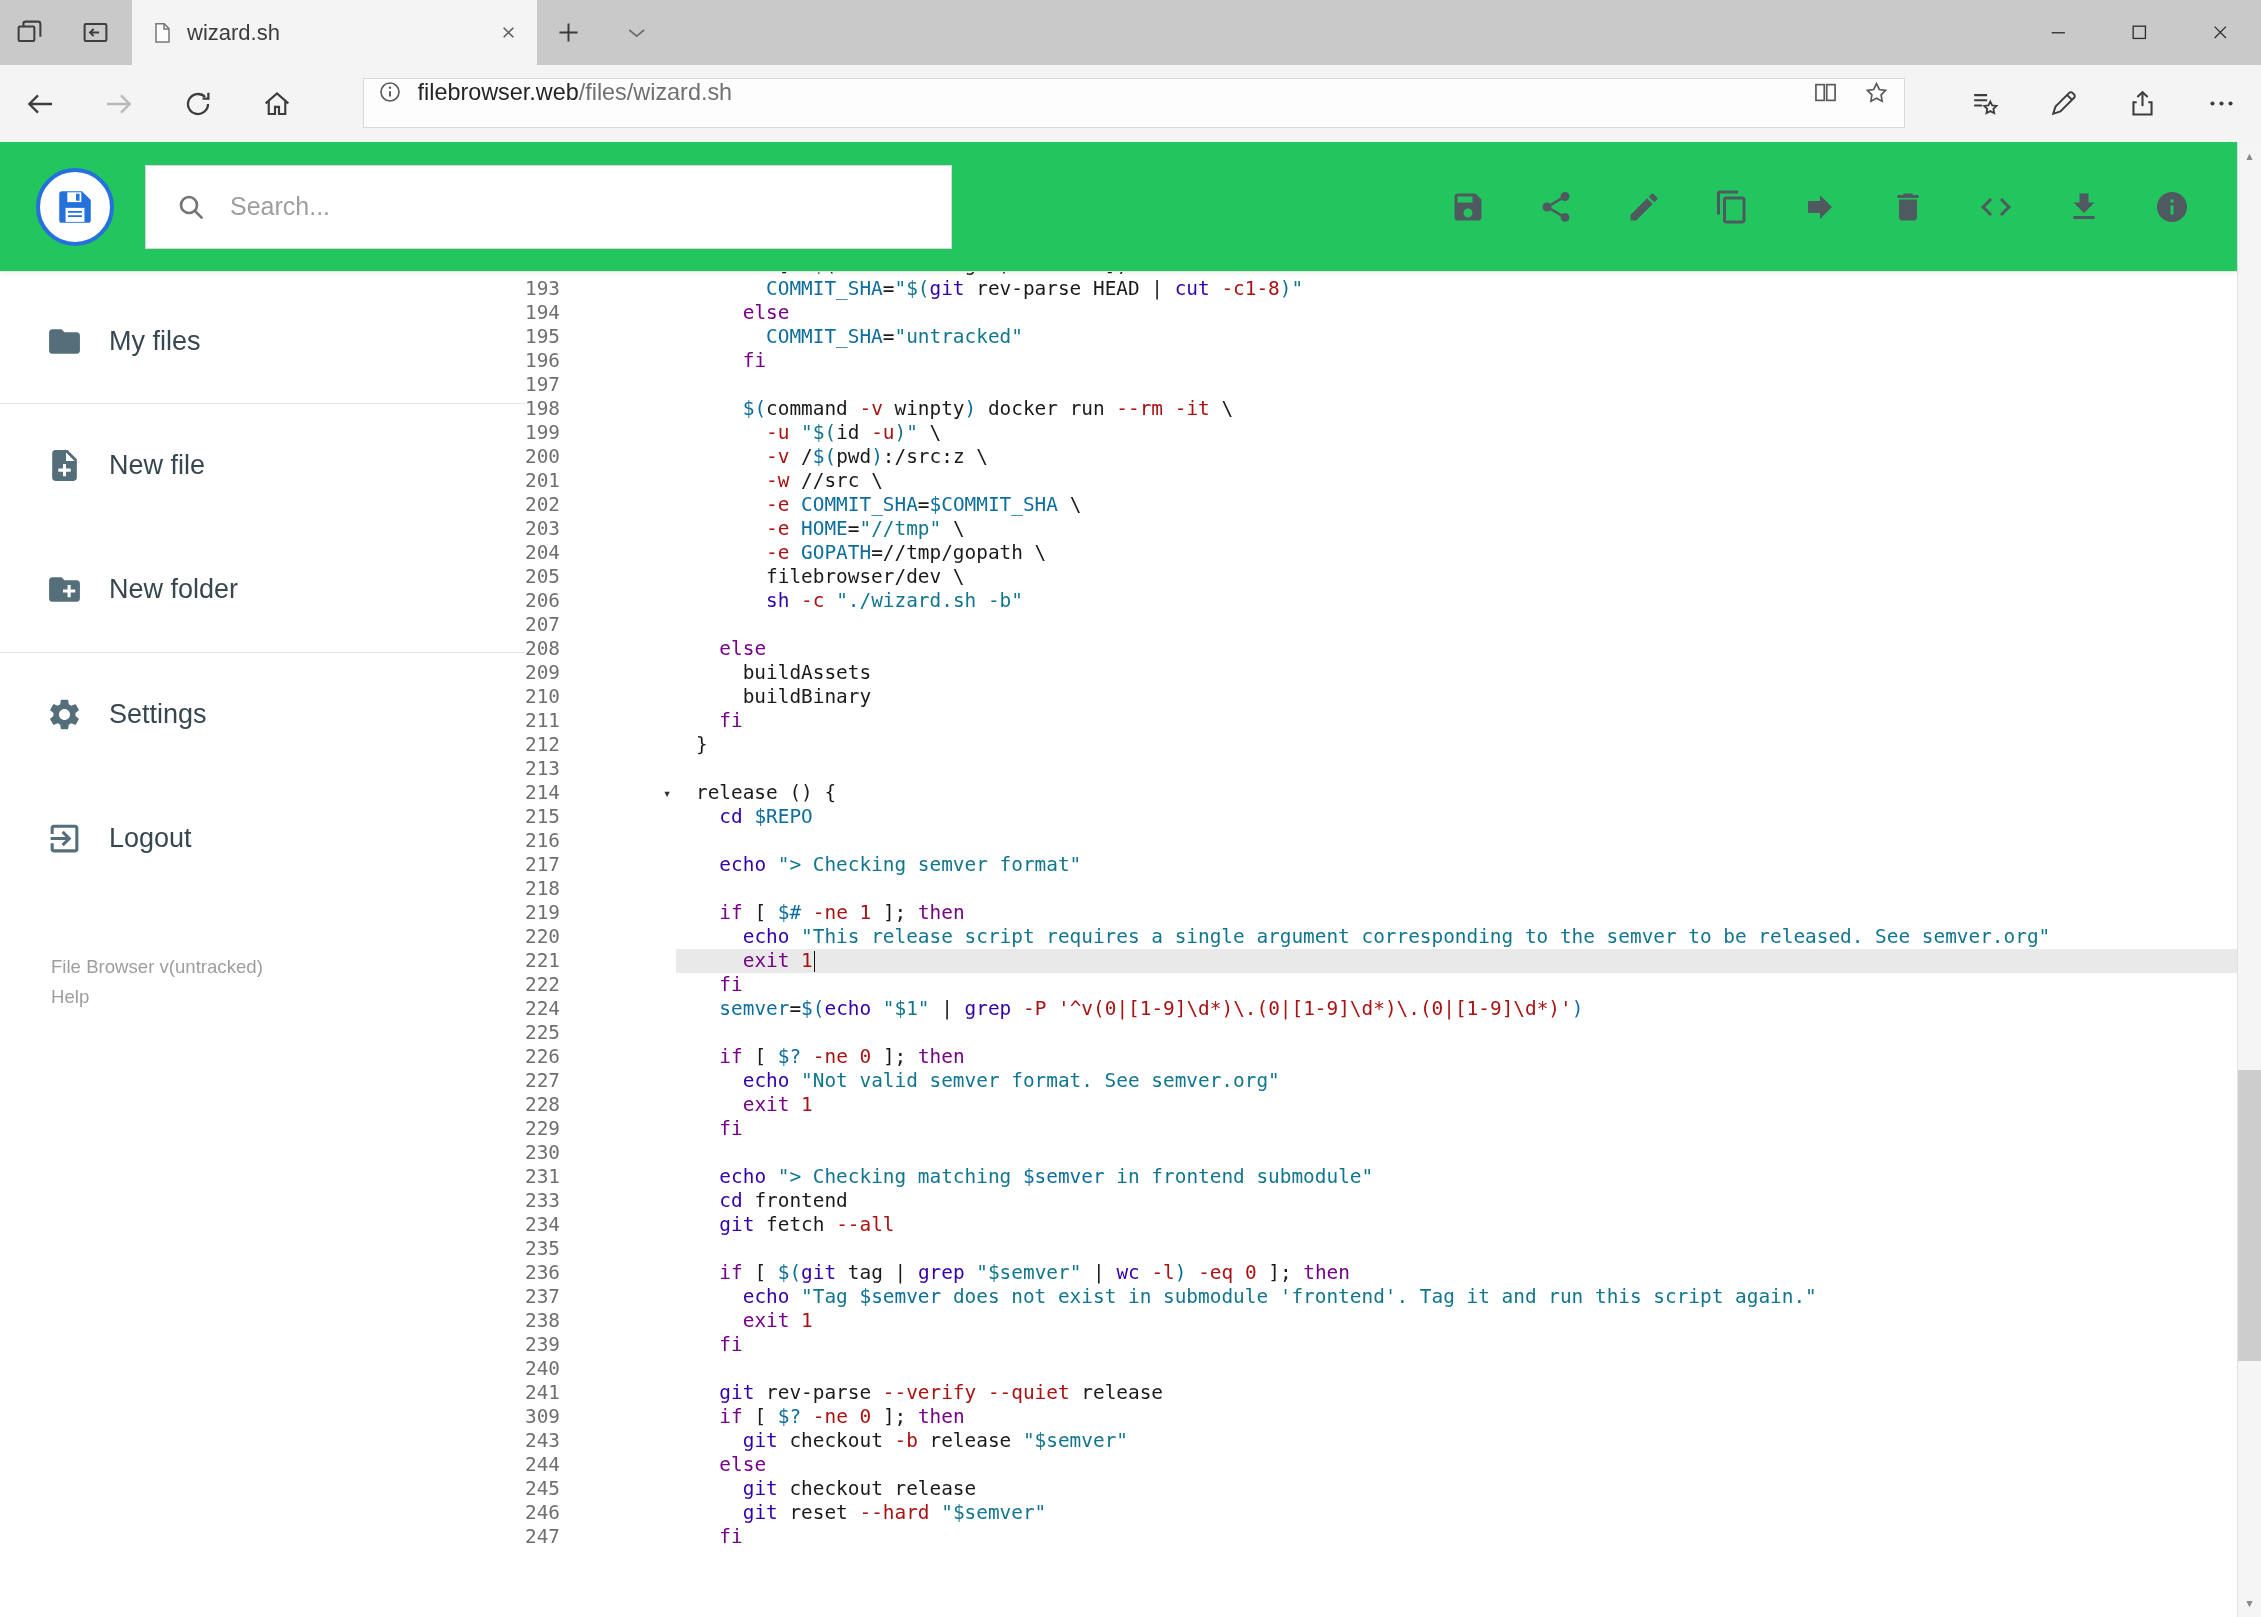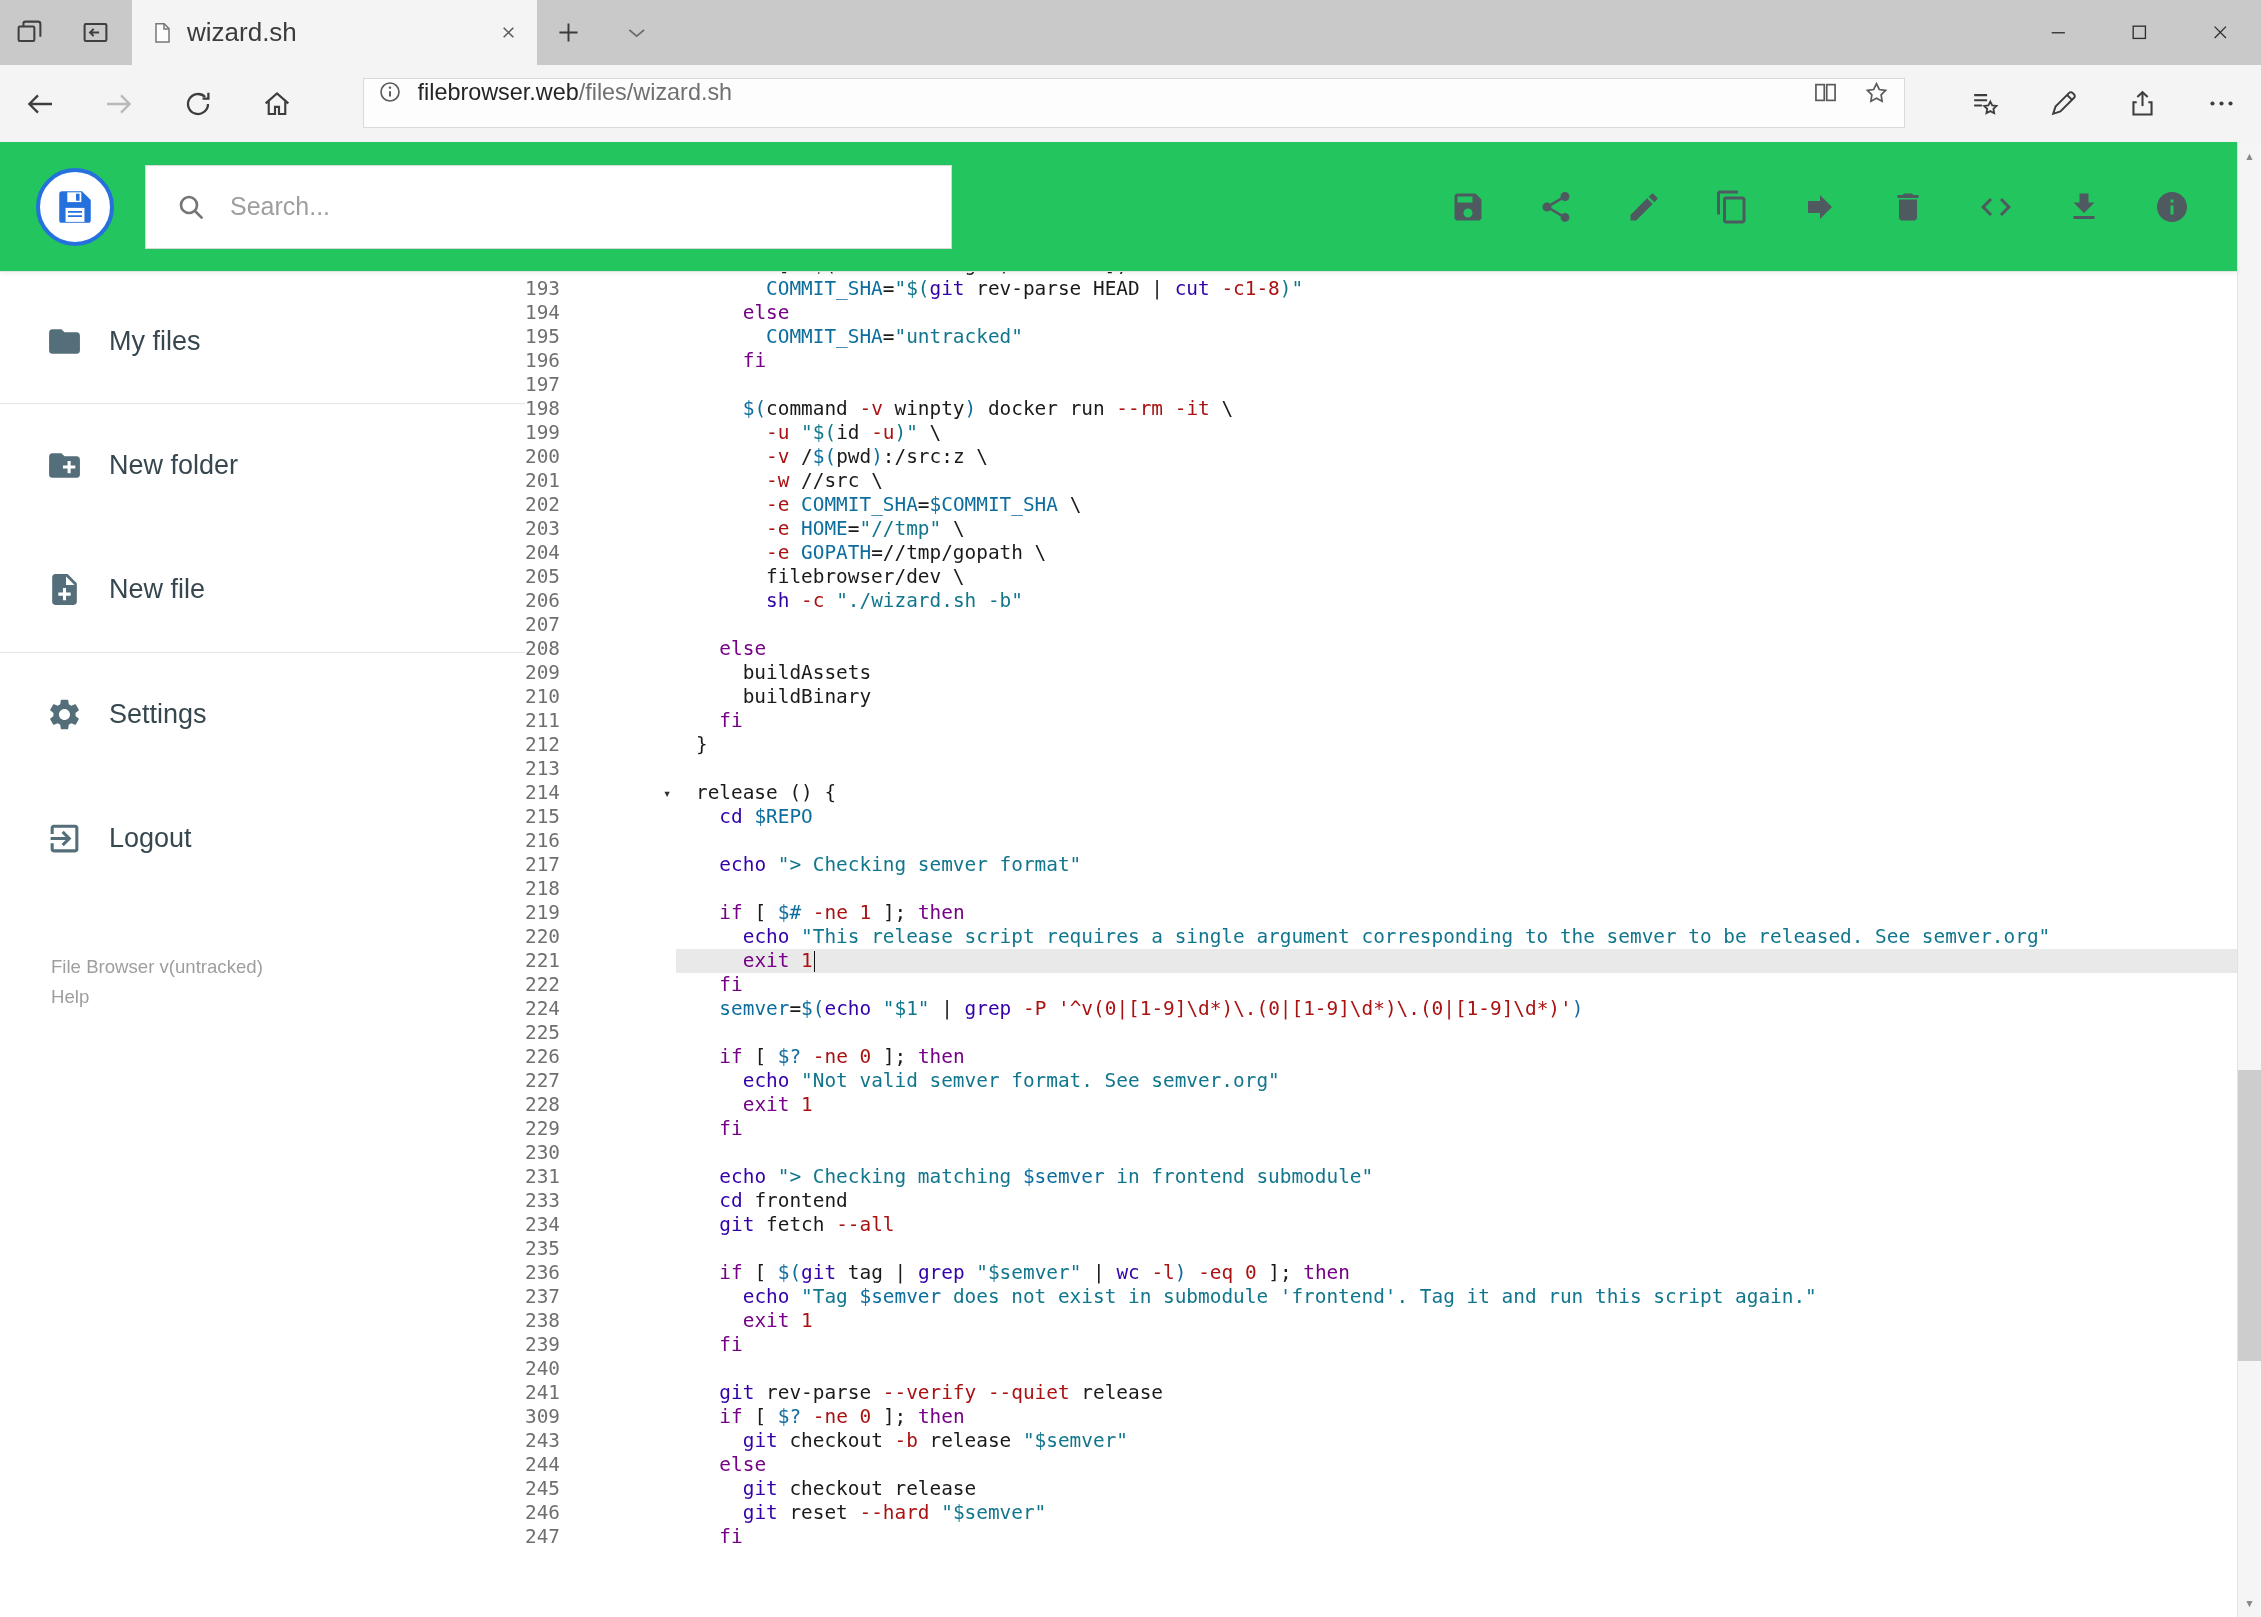--- a/index.html
+++ b/index.html
@@ -6,21 +6,21 @@
     font-family:"Liberation Sans",sans-serif;}
   .window{position:absolute;inset:0;}
 
   
   .tabbar{position:absolute;left:0;top:0;right:0;height:65px;background:#c9c9c9;}
   .tabbar-left{position:absolute;left:14.5px;top:0;height:65px;display:flex;align-items:center;gap:37px;color:#3f3f3f;}
   .tabbar-left .icon svg{width:29px;height:29px;display:block;}
   .tab{position:absolute;left:132px;top:0;width:405px;height:65px;background:#f4f4f4;
     display:flex;align-items:center;padding:0 18px;box-sizing:border-box;}
   .tab .favicon svg{width:24px;height:24px;display:block;}
-  .tab-title{margin-left:13px;font-size:26px;color:#3c3c3c;flex:1;white-space:nowrap;overflow:hidden;}
+  .tab-title{margin-left:13px;font-size:22px;color:#3c3c3c;flex:1;white-space:nowrap;overflow:hidden;}
   .tab-close svg{width:21px;height:21px;display:block;}
   .newtab{position:absolute;left:554px;top:18px;color:#3b3b3b;}
   .newtab svg{width:29px;height:29px;display:block;}
   .tabchev{position:absolute;left:623px;top:19.4px;color:#6a6a6a;}
   .tabchev svg{width:27.4px;height:27.4px;display:block;}
   .win-buttons{position:absolute;right:0;top:0;height:65px;display:flex;}
   .win-btn{width:81px;height:65px;display:flex;align-items:center;justify-content:center;color:#2e2e2e;}
   .win-btn svg{width:22.6px;height:22.6px;display:block;}
 
   
@@ -310,32 +310,32 @@
             <svg viewBox="0 0 24 24">
               <path fill="currentColor" d="M10 4H4c-1.1 0-1.99.9-1.99 2L2 18c0 1.1.9 2 2 2h16c1.1 0 2-.9 2-2V8c0-1.1-.9-2-2-2h-8l-2-2z"></path>
             </svg>
           </span>
           <span class="side-label">My files</span>
         </div>
         <div class="side-divider"></div>
         <div class="side-item">
           <span class="icon">
             <svg viewBox="0 0 24 24">
+              <path fill="currentColor" d="M14 2H6c-1.1 0-1.99.9-1.99 2L4 20c0 1.1.89 2 2 2h12c1.1 0 2-.9 2-2V8l-6-6zm2 14h-3v3h-2v-3H8v-2h3v-3h2v3h3v2zm-3-7V3.5L18.5 9H13z"></path>
+            </svg>
+          </span>
+          <span class="side-label">New file</span>
+        </div>
+        <div class="side-item">
+          <span class="icon">
+            <svg viewBox="0 0 24 24">
               <path fill="currentColor" d="M20 6h-8l-2-2H4c-1.1 0-1.99.9-1.99 2L2 18c0 1.1.9 2 2 2h16c1.1 0 2-.9 2-2V8c0-1.1-.9-2-2-2zm-1 8h-3v3h-2v-3h-3v-2h3V9h2v3h3v2z"></path>
             </svg>
           </span>
           <span class="side-label">New folder</span>
-        </div>
-        <div class="side-item">
-          <span class="icon">
-            <svg viewBox="0 0 24 24">
-              <path fill="currentColor" d="M14 2H6c-1.1 0-1.99.9-1.99 2L4 20c0 1.1.89 2 2 2h12c1.1 0 2-.9 2-2V8l-6-6zm2 14h-3v3h-2v-3H8v-2h3v-3h2v3h3v2zm-3-7V3.5L18.5 9H13z"></path>
-            </svg>
-          </span>
-          <span class="side-label">New file</span>
         </div>
         <div class="side-divider"></div>
         <div class="side-item">
           <span class="icon">
             <svg viewBox="0 0 24 24">
               <path fill="currentColor" d="M19.14 12.94c.04-.3.06-.61.06-.94 0-.32-.02-.64-.07-.94l2.03-1.58c.18-.14.23-.41.12-.61l-1.92-3.32c-.12-.22-.37-.29-.59-.22l-2.39.96c-.5-.38-1.03-.7-1.62-.94l-.36-2.54c-.04-.24-.24-.41-.48-.41h-3.84c-.24 0-.43.17-.47.41l-.36 2.54c-.59.24-1.13.57-1.62.94l-2.39-.96c-.22-.08-.47 0-.59.22L2.74 8.87c-.12.21-.08.47.12.61l2.03 1.58c-.05.3-.09.63-.09.94s.02.64.07.94l-2.03 1.58c-.18.14-.23.41-.12.61l1.92 3.32c.12.22.37.29.59.22l2.39-.96c.5.38 1.03.7 1.62.94l.36 2.54c.05.24.24.41.48.41h3.84c.24 0 .44-.17.47-.41l.36-2.54c.59-.24 1.13-.56 1.62-.94l2.39.96c.22.08.47 0 .59-.22l1.92-3.32c.12-.22.07-.47-.12-.61l-2.01-1.58zM12 15.6c-1.98 0-3.6-1.62-3.6-3.6s1.62-3.6 3.6-3.6 3.6 1.62 3.6 3.6-1.62 3.6-3.6 3.6z"></path>
             </svg>
           </span>
           <span class="side-label">Settings</span>
         </div>

